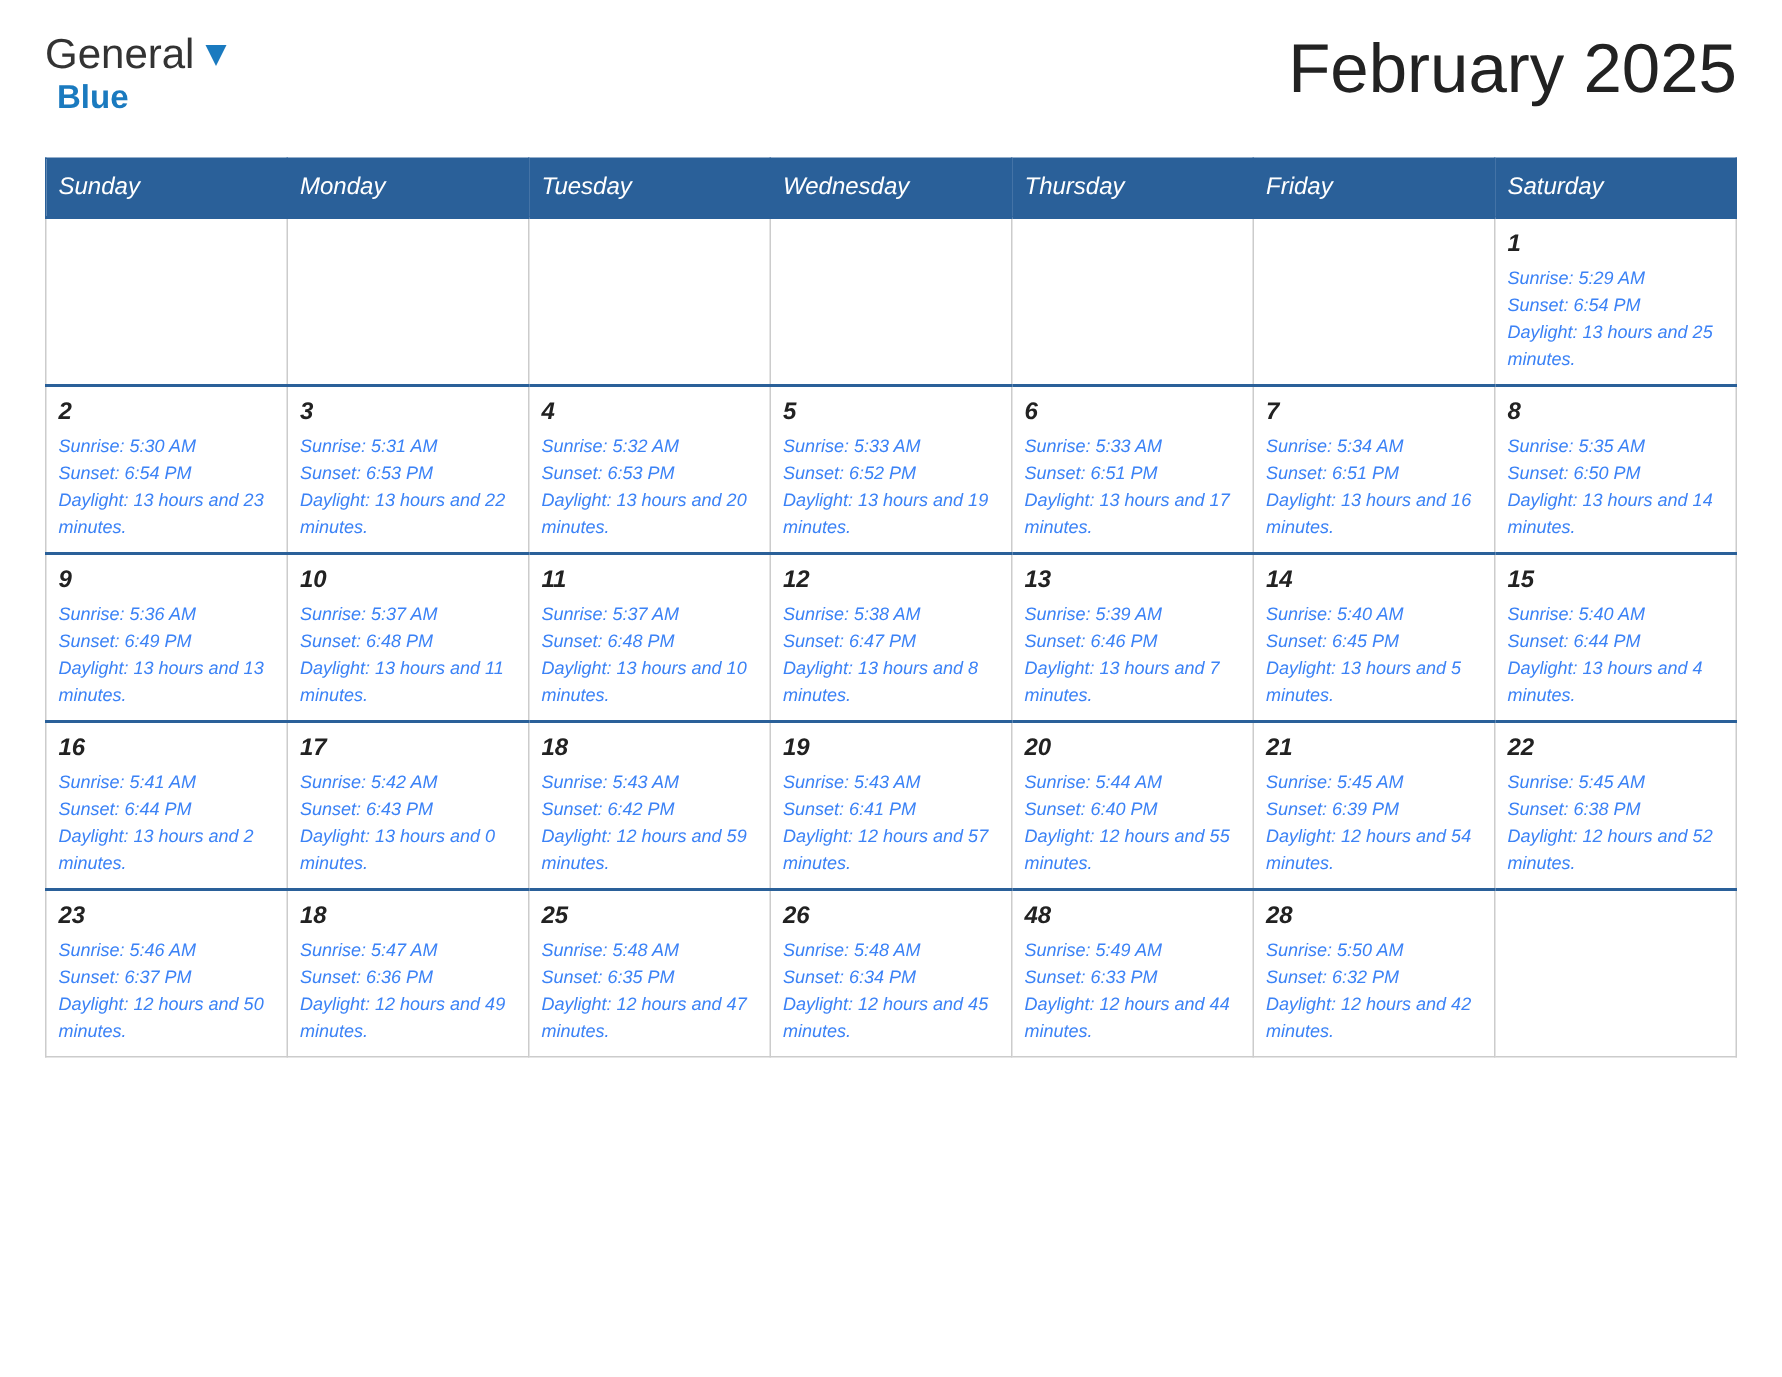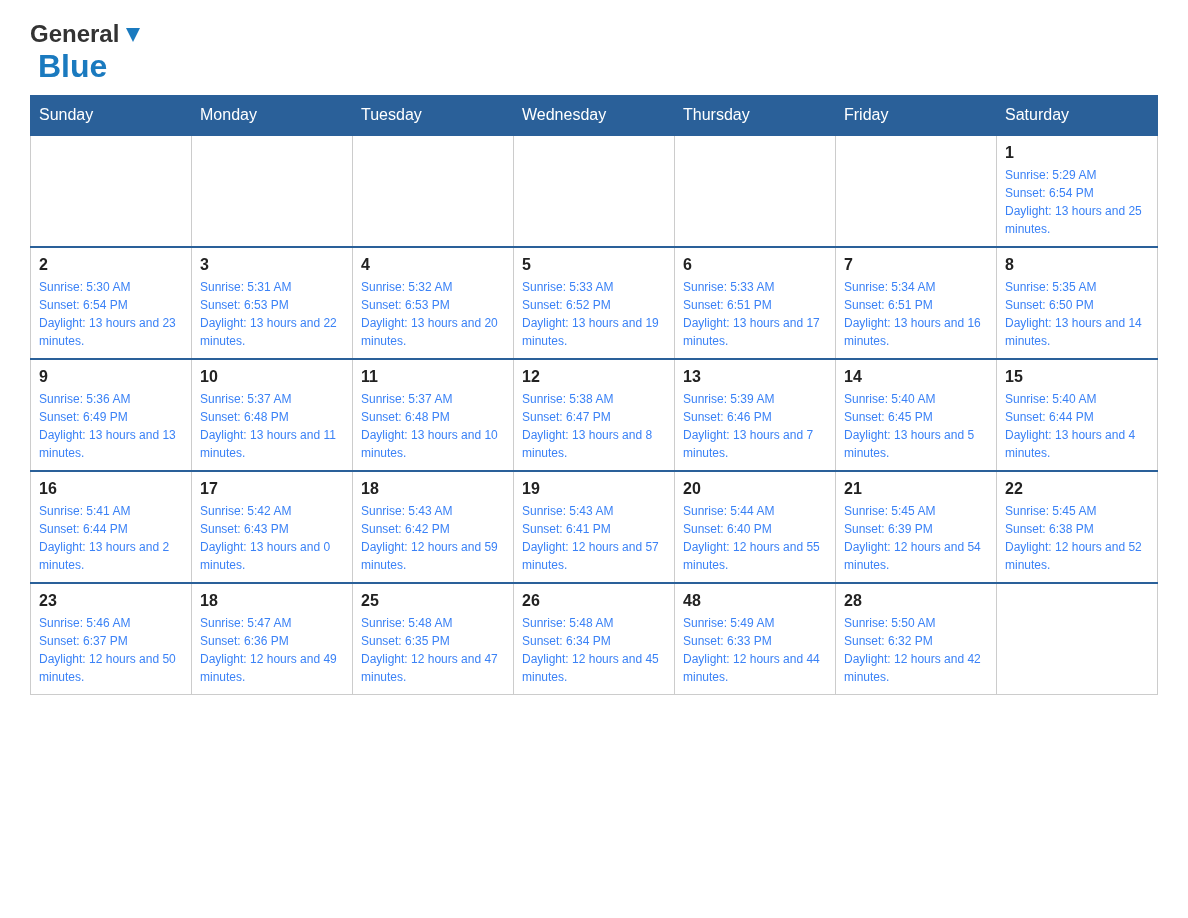--- a/index.html
+++ b/index.html
@@ -26,21 +26,22 @@
       line-height: 1.1;
     }
     .location {
       font-size: 20px;
       color: #444;
       margin-top: 4px;
     }
     .calendar {
       width: 100%;
       border-collapse: collapse;
-      margin-top: 10px;
+      margin-top: 27px;
+      font-style: italic;
     }
     .calendar th {
       background-color: #2a6099;
       color: #fff;
       padding: 10px 8px;
       text-align: left;
       font-size: 16px;
       font-weight: normal;
       border: 1px solid #2a6099;
     }
@@ -84,30 +85,31 @@
     .logo-line2 {
       margin-left: 2px;
     }
   </style>
 </head>
 <body>
 
 <div class="header">
   <div class="logo-wrapper">
     <div class="logo-line1">
-      <span style="font-size:24px;font-weight:bold;color:#333;">General</span>
+      <span style="font-size:28px;font-weight:normal;color:#333;">General</span>
       <svg width="22" height="22" viewBox="0 0 22 22" style="margin-left:3px;margin-top:2px;">
         <polygon points="4,4 18,4 11,18" fill="#1a7abf"></polygon>
       </svg>
     </div>
     <div class="logo-line2">
-      <span style="font-size:32px;font-weight:bold;color:#1a7abf;margin-left:6px;">Blue</span>
+      <span style="font-size:22px;font-weight:bold;color:#1a7abf;margin-left:6px;">Blue</span>
     </div>
   </div>
   <div class="title-section">
+    <div class="month-title">February 2025</div>
   </div>
 </div>
 
 <table class="calendar">
   <thead>
     <tr>
     <th>Sunday</th>
         <th>Monday</th>
         <th>Tuesday</th>
         <th>Wednesday</th>

